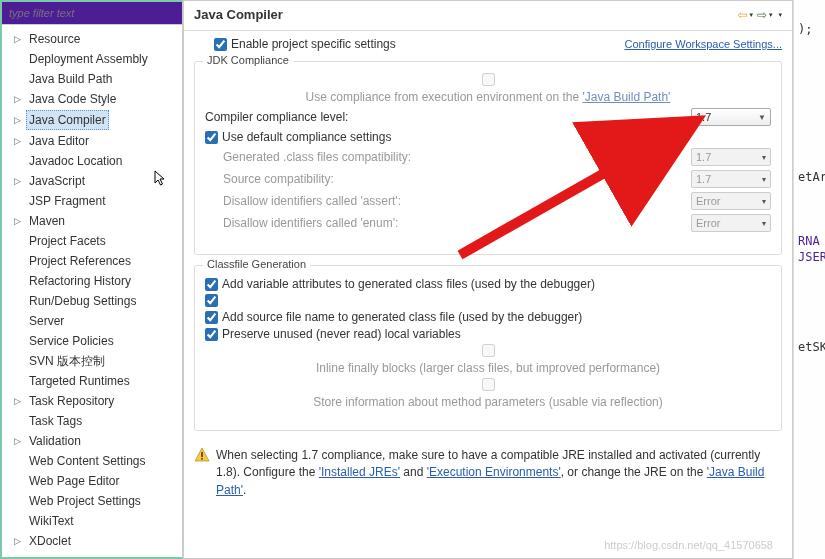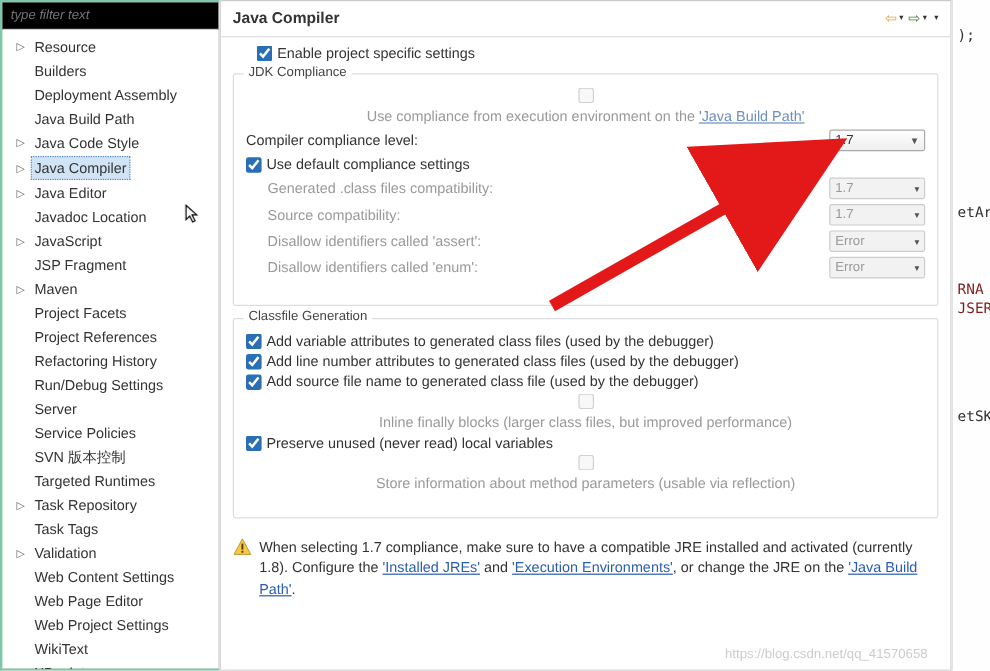--- a/index.html
+++ b/index.html
@@ -1,18 +1,18 @@
 <!DOCTYPE html>
 <html><head>
 <meta charset="utf-8">
 <style>
 * { box-sizing: border-box; margin: 0; padding: 0; }
 body { font-family: "Segoe UI", Tahoma, sans-serif; font-size: 12px; color: #333; background: #fff; width: 825px; height: 559px; overflow: hidden; display: flex; position: relative; }
 .sidebar { width: 183px; border: 2px solid #7ec7a8; border-right: 1px solid #ccc; background: #fff; display: flex; flex-direction: column; }
-.filter-box { padding: 3px; border-bottom: 1px solid #ccc; background: #000000; }
+.filter-box { padding: 3px; border-bottom: 1px solid #ccc; background: #4c1d95; }
 .filter-input { width: 100%; padding: 2px 4px; font-size: 11px; color: #888; border: none; outline: none; background: transparent; font-style: italic; }
 .tree { overflow-y: auto; flex: 1; padding: 4px 0; }
 .tree-item { display: flex; align-items: center; padding: 1px 4px 1px 12px; cursor: pointer; white-space: nowrap; font-size: 12px; line-height: 18px; }
 .tree-item .arrow { width: 10px; font-size: 9px; color: #666; margin-right: 2px; }
 .tree-item .arrow.none { visibility: hidden; }
 .tree-item.selected .label { background: #d1e4f5; border: 1px dotted #5a8fc8; padding: 0 2px; }
 .tree-item .label { padding: 0 3px; }
 .main { flex: 1; border: 1px solid #ccc; background: #fff; display: flex; flex-direction: column; position: relative; }
 .header { display: flex; align-items: center; padding: 6px 10px 8px 10px; border-bottom: 1px solid #ddd; }
 .header-title { font-weight: bold; font-size: 13px; flex: 1; }
@@ -34,40 +34,36 @@
 .form-row.indent .lbl { margin-left: 18px; }
 .select { width: 80px; padding: 2px 4px; font-size: 11px; border: 1px solid #aaa; background: linear-gradient(#fff,#eee); border-radius: 2px; display: flex; justify-content: space-between; align-items: center; }
 .select.disabled { color: #999; background: #f2f2f2; border-color: #ccc; }
 .select .caret { font-size: 8px; color: #555; }
 .cbx-line { margin: 3px 0; }
 .link-inline { color: #2a5db0; text-decoration: underline; cursor: pointer; }
 .warning-box { display: flex; gap: 6px; margin: 6px 10px; padding: 4px 0; font-size: 12px; line-height: 1.45; }
 .warn-icon { width: 16px; height: 16px; flex-shrink: 0; }
 .editor-strip { width: 32px; background: #fefefe; border-left: 1px solid #ddd; font-family: monospace; font-size: 12px; color: #333; position: relative; }
 .editor-strip div { position: absolute; left: 4px; white-space: pre; }
-.code-cm { color: #7f1d1d; }
+.code-cm { color: #4c1d95; }
 .arrow-overlay { position: absolute; pointer-events: none; z-index: 999; }
 .watermark { position: absolute; bottom: 8px; right: 52px; font-size: 11px; color: #ccc; z-index: 1000; }
 .cursor-overlay { position: absolute; left: 154px; top: 170px; width: 14px; height: 18px; z-index: 1001; pointer-events: none; }
 </style>
 </head>
 <body>
 
 <div class="sidebar">
   <div class="filter-box">
     <input class="filter-input" placeholder="type filter text" style="">
   </div>
   <div class="tree" id="tree">
       <div class="tree-item">
         <span class="arrow">▷</span>
         <span class="label">Resource</span>
-      </div>
-      <div class="tree-item">
-        <span class="arrow none">▷</span>
-        <span class="label">Builders</span>
       </div>
       <div class="tree-item">
         <span class="arrow none">▷</span>
         <span class="label">Deployment Assembly</span>
       </div>
       <div class="tree-item">
         <span class="arrow none">▷</span>
         <span class="label">Java Build Path</span>
       </div>
       <div class="tree-item">
@@ -175,20 +171,21 @@
         <span class="dd">▾</span>
       <span class="dd" style="margin-left:4px">▾</span>
     </div>
   </div>
 
   <div class="row-top">
     <label class="checkbox">
       <input type="checkbox" checked="" style="">
       <span>Enable project specific settings</span>
     </label>
+    <a class="link">Configure Workspace Settings...</a>
   </div>
 
   <div class="group">
     <span class="group-title">JDK Compliance</span>
 
     <div class="cbx-line">
       <label class="checkbox disabled">
         <input type="checkbox" disabled="" style="">
         <span>
           <span>Use compliance from execution environment on the </span><span class="link-inline" style="color:#6d8fc0">'Java Build Path'</span>
@@ -245,39 +242,38 @@
     <span class="group-title">Classfile Generation</span>
     <div class="cbx-line">
         <label class="checkbox">
           <input type="checkbox" checked="" style="">
           <span>Add variable attributes to generated class files (used by the debugger)</span>
         </label>
       </div>
     <div class="cbx-line">
         <label class="checkbox">
           <input type="checkbox" checked="" style="">
-          <span>Add line number attributes to generated class files (used by the debugger)</span>
         </label>
       </div>
     <div class="cbx-line">
         <label class="checkbox">
           <input type="checkbox" checked="" style="">
           <span>Add source file name to generated class file (used by the debugger)</span>
         </label>
       </div>
     <div class="cbx-line">
+        <label class="checkbox">
+          <input type="checkbox" checked="" style="">
+          <span>Preserve unused (never read) local variables</span>
+        </label>
+      </div>
+    <div class="cbx-line">
         <label class="checkbox disabled">
           <input type="checkbox" disabled="" style="">
           <span>Inline finally blocks (larger class files, but improved performance)</span>
-        </label>
-      </div>
-    <div class="cbx-line">
-        <label class="checkbox">
-          <input type="checkbox" checked="" style="">
-          <span>Preserve unused (never read) local variables</span>
         </label>
       </div>
     <div class="cbx-line">
         <label class="checkbox disabled">
           <input type="checkbox" disabled="" style="">
           <span>Store information about method parameters (usable via reflection)</span>
         </label>
       </div>
   </div>
 

